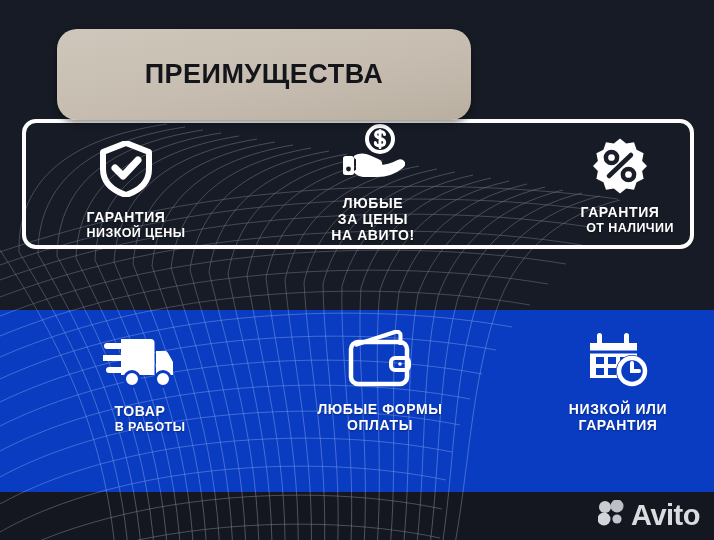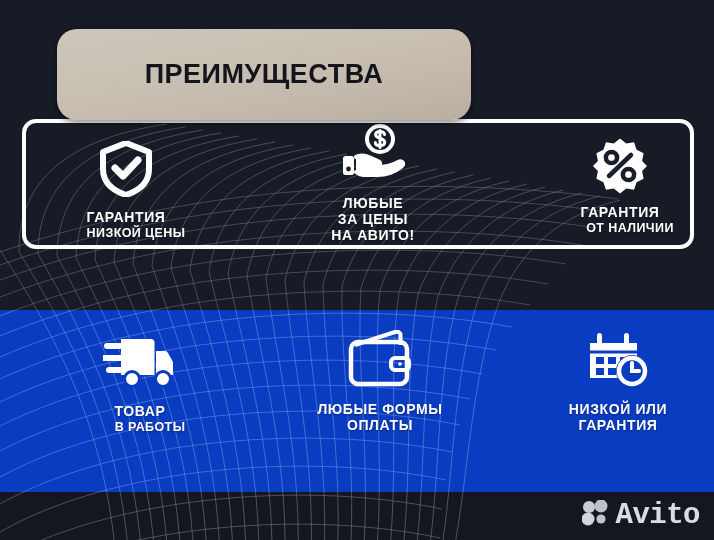--- a/index.html
+++ b/index.html
@@ -106,21 +106,20 @@
     display:flex; align-items:center; gap:5px;
     z-index:7;
     opacity:.93;
   }
   .avito-word {
     color:#e9ebee;
     font-size:29px;
     font-weight:bold;
     letter-spacing:-.5px;
     line-height:1;
-    font-family:Liberation Mono, monospace;
   }
 </style>
 </head>
 <body>
 
 <div id="banner">
 
   <div class="band-dark-top"></div>
   <div class="band-blue"></div>
   <div class="band-dark-bottom"></div>

